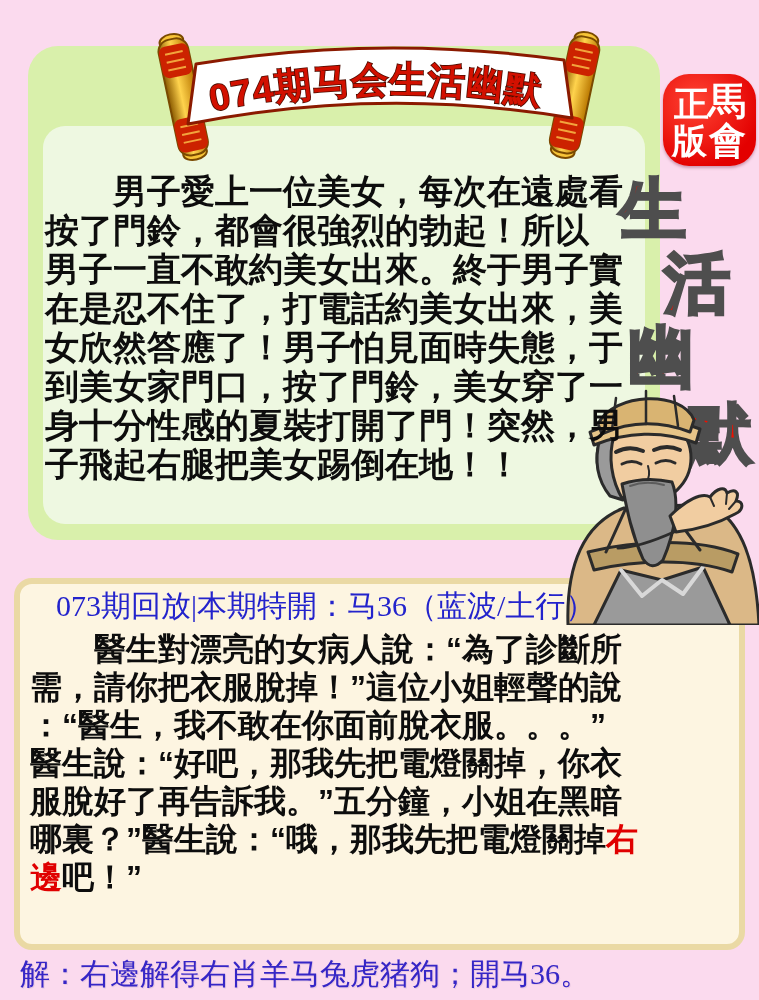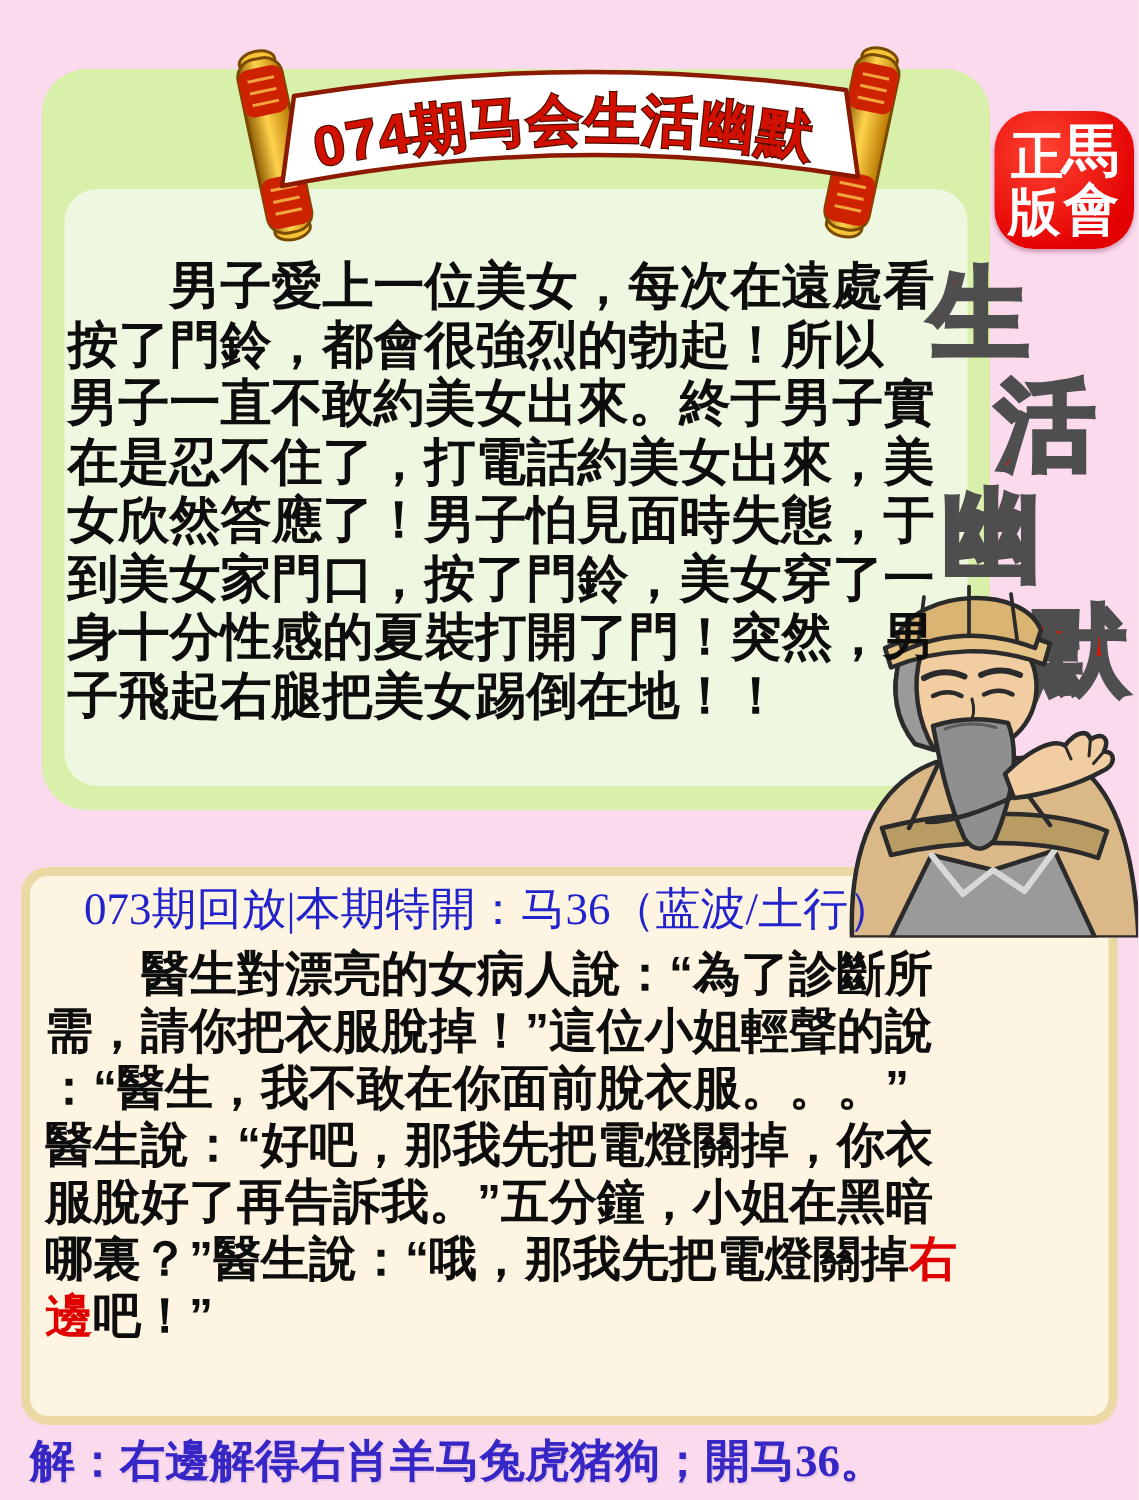--- a/index.html
+++ b/index.html
@@ -60,21 +60,21 @@
     color:#2323cc;white-space:nowrap;margin-left:16px;
   }
   .joke2{
     position:absolute;left:30px;top:630px;width:700px;z-index:5;
     font-size:32px;font-weight:bold;line-height:38px;color:#0d0d0d;
     white-space:nowrap;
   }
   
   .solution{
     position:absolute;left:20px;top:954px;z-index:5;
-    font-family:"Liberation Serif",serif;font-weight:bold;font-size:30px;
+    font-family:"Liberation Serif",serif;font-weight:normal;font-size:30px;
     color:#3626c6;white-space:nowrap;text-shadow:1px 1px 0 #e9c9e2;
   }
   .jl{white-space:nowrap;}
 </style>
 </head>
 <body>
 
 <div id="stage">
 
   <div class="green-box">

